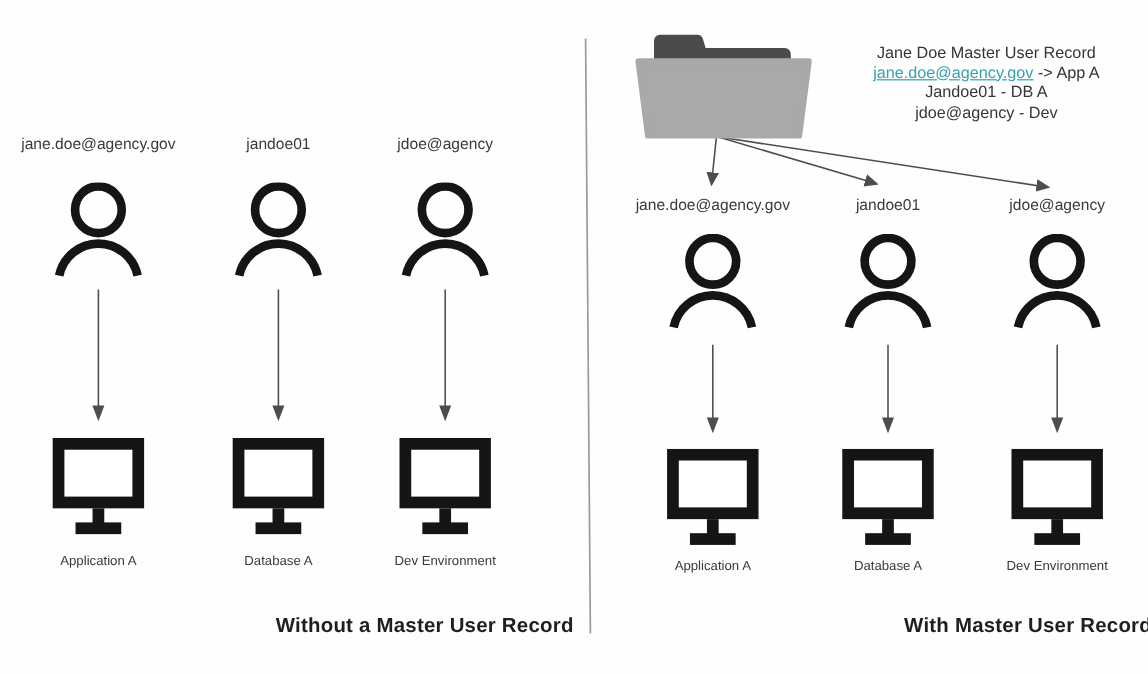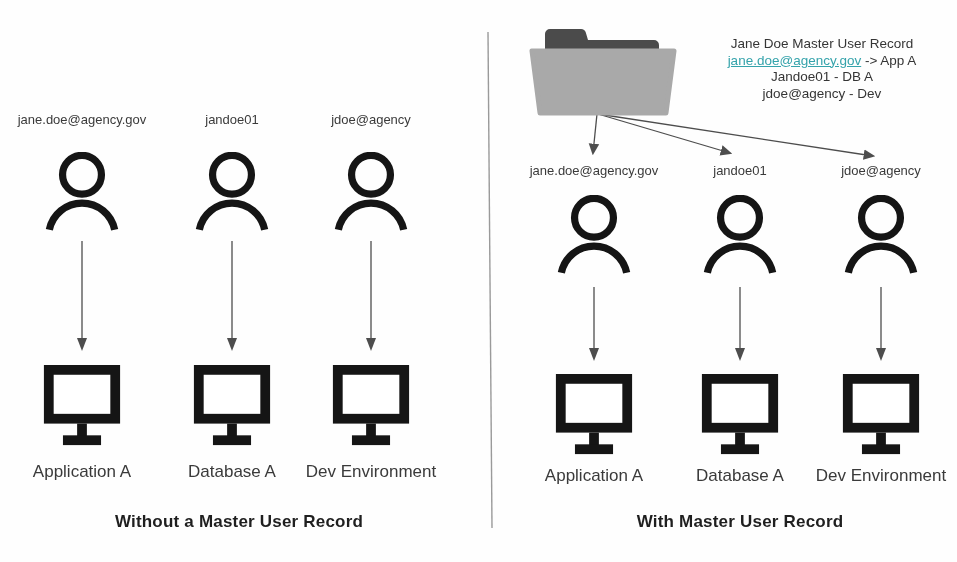--- a/index.html
+++ b/index.html
@@ -13,24 +13,24 @@
   .user-label{font-size:13px;color:#3a3a3a;white-space:nowrap;line-height:16px;}
   .col-l .user-label{margin-bottom:24px;}
   .col-r .user-label{margin-bottom:16px;}
   .person-svg{width:80px;height:80px;display:block;}
   .flow-arrow{display:block;}
   .col-l .flow-arrow{margin-top:9px;}
   .col-r .flow-arrow{margin-top:12px;}
   .monitor-svg{width:78px;height:84px;display:block;}
   .col-l .monitor-svg{margin-top:14px;}
   .col-r .monitor-svg{margin-top:13px;}
-  .system-label{font-size:17px;color:#3a3a3a;white-space:nowrap;}
+  .system-label{font-size:11px;color:#3a3a3a;white-space:nowrap;}
   .col-l .system-label{margin-top:13px;}
   .col-r .system-label{margin-top:8px;}
-  .caption{position:absolute;top:512px;text-align:center;font-size:17px;font-weight:bold;color:#1f1f1f;letter-spacing:0.2px;}
+  .caption{position:absolute;top:512px;text-align:right;font-size:17px;font-weight:bold;color:#1f1f1f;letter-spacing:0.2px;}
   .caption-left{left:0;width:478px;}
   .caption-right{left:520px;width:440px;}
   .folder-wrap{position:absolute;left:527px;top:24px;width:152px;height:94px;}
   .master-record{
     position:absolute;left:672px;top:36px;width:300px;text-align:center;
     font-size:13.5px;line-height:16.5px;color:#353535;
   }
   .master-link{color:#35a3ab;text-decoration:underline;cursor:pointer;}
 </style>
 </head>

